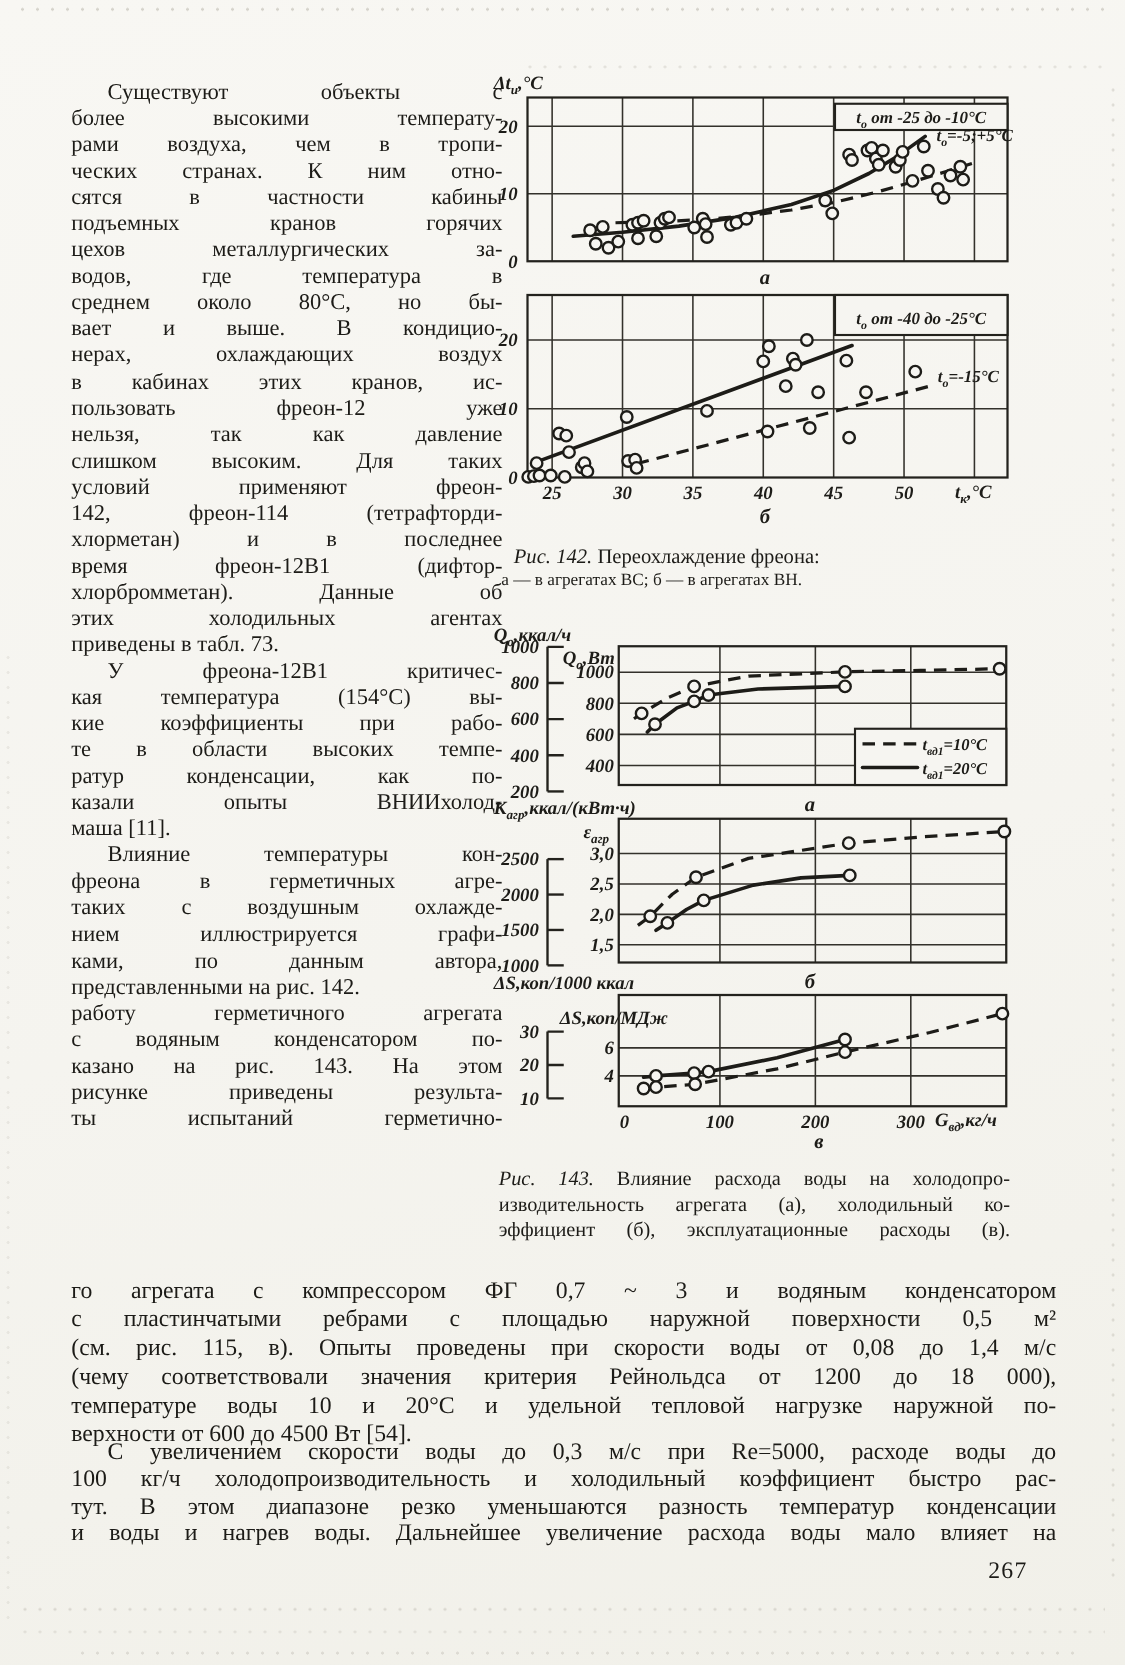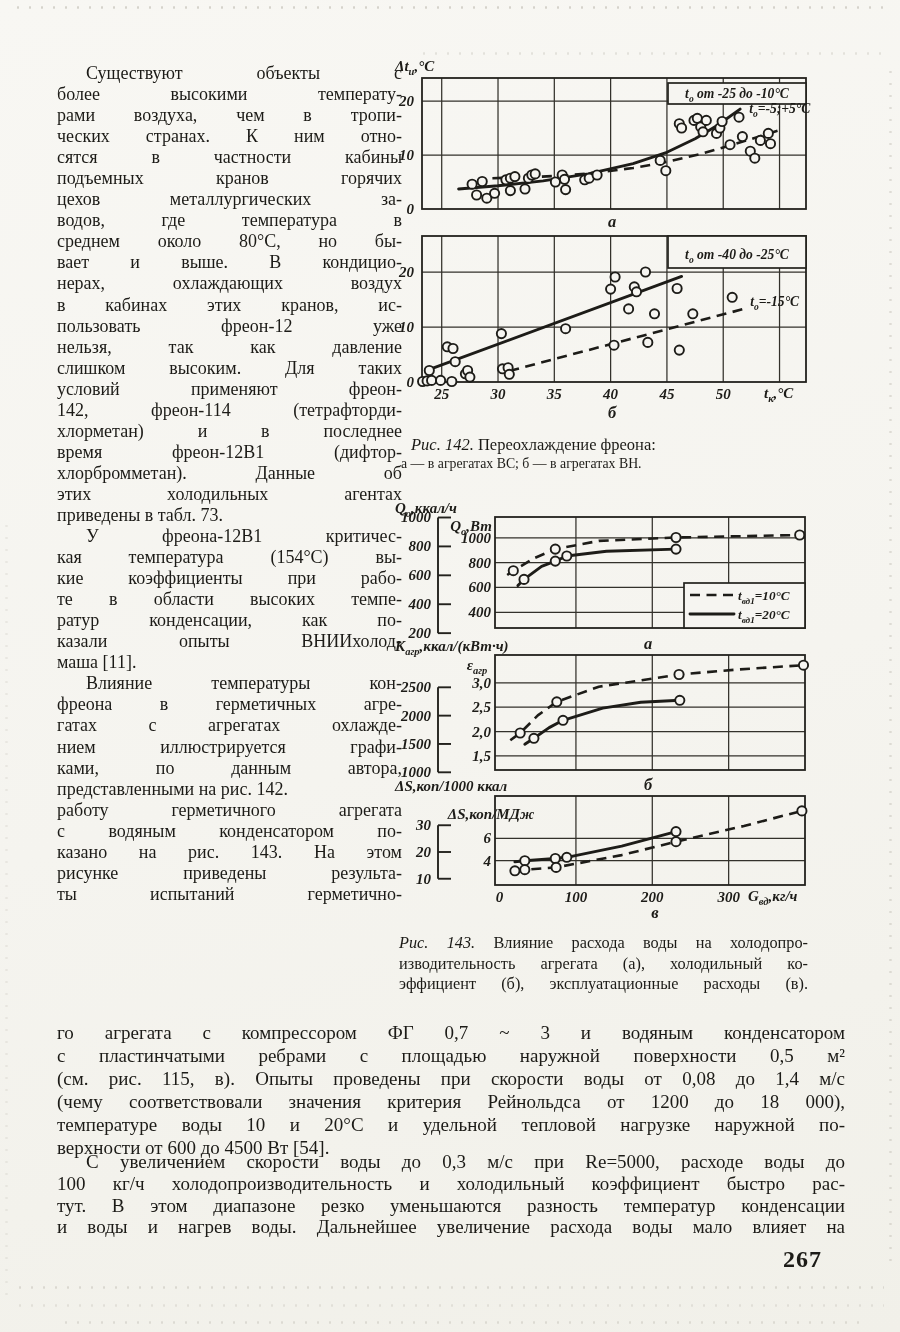--- a/index.html
+++ b/index.html
@@ -33,21 +33,21 @@
   #block1 div,#block2 div{text-align:justify;text-align-last:justify;white-space:nowrap}
   #block1 div.end,#block2 div.end{text-align-last:left}
   #block1 div.ind,#block2 div.ind{text-indent:29px}
   
   #cap142{position:absolute;left:401px;top:434px;width:412px}
   #cap142 div:first-child{font-size:16.5px;line-height:21px;text-indent:10px}
   #cap142 div:last-child{font-size:13.8px;line-height:18px}
   #cap143{position:absolute;left:399px;top:933px;width:409px;font-size:16.3px}
   #cap143 div{line-height:20.6px;text-align:justify;text-align-last:justify;white-space:nowrap}
   #pagenum{position:absolute;left:762px;top:1246px;width:60px;text-align:right;
-    font-size:24px;font-weight:bold;letter-spacing:1px}
+    font-size:19px;font-weight:normal;letter-spacing:1px}
   
   svg{position:absolute}
   svg text{font-family:"Liberation Serif","DejaVu Serif",serif;
     font-style:italic;font-weight:bold;fill:#1d1c18}
   svg text.tick{font-size:15px}
   svg text.note{font-size:13.6px}
   svg text.axl{font-size:15px}
   svg text.sub{font-size:16.5px}
   svg text.leg{font-size:13.2px}
   .grid{stroke:#33312b;stroke-width:1.25}
@@ -96,21 +96,21 @@
       <div class="end ">приведены в табл. 73.</div>
       <div class="ind ">У фреона-12В1 критичес-</div>
       <div class="">кая температура (154°С) вы-</div>
       <div class="">кие коэффициенты при рабо-</div>
       <div class="">те в области высоких темпе-</div>
       <div class="">ратур конденсации, как по-</div>
       <div class="">казали опыты ВНИИхолод-</div>
       <div class="end ">маша [11].</div>
       <div class="ind it">Влияние температуры кон-</div>
       <div class="">фреона в герметичных агре-</div>
-      <div class="">гатах с агрегатах охлажде-</div>
+      <div class="">таких с воздушным охлажде-</div>
       <div class="">нием иллюстрируется графи-</div>
       <div class="">ками, по данным автора,</div>
       <div class="end ">представленными на рис. 142.</div>
       <div class="">работу герметичного агрегата</div>
       <div class="">с водяным конденсатором по-</div>
       <div class="">казано на рис. 143. На этом</div>
       <div class="">рисунке приведены результа-</div>
       <div class="">ты испытаний герметично-</div>
     </div>
 

